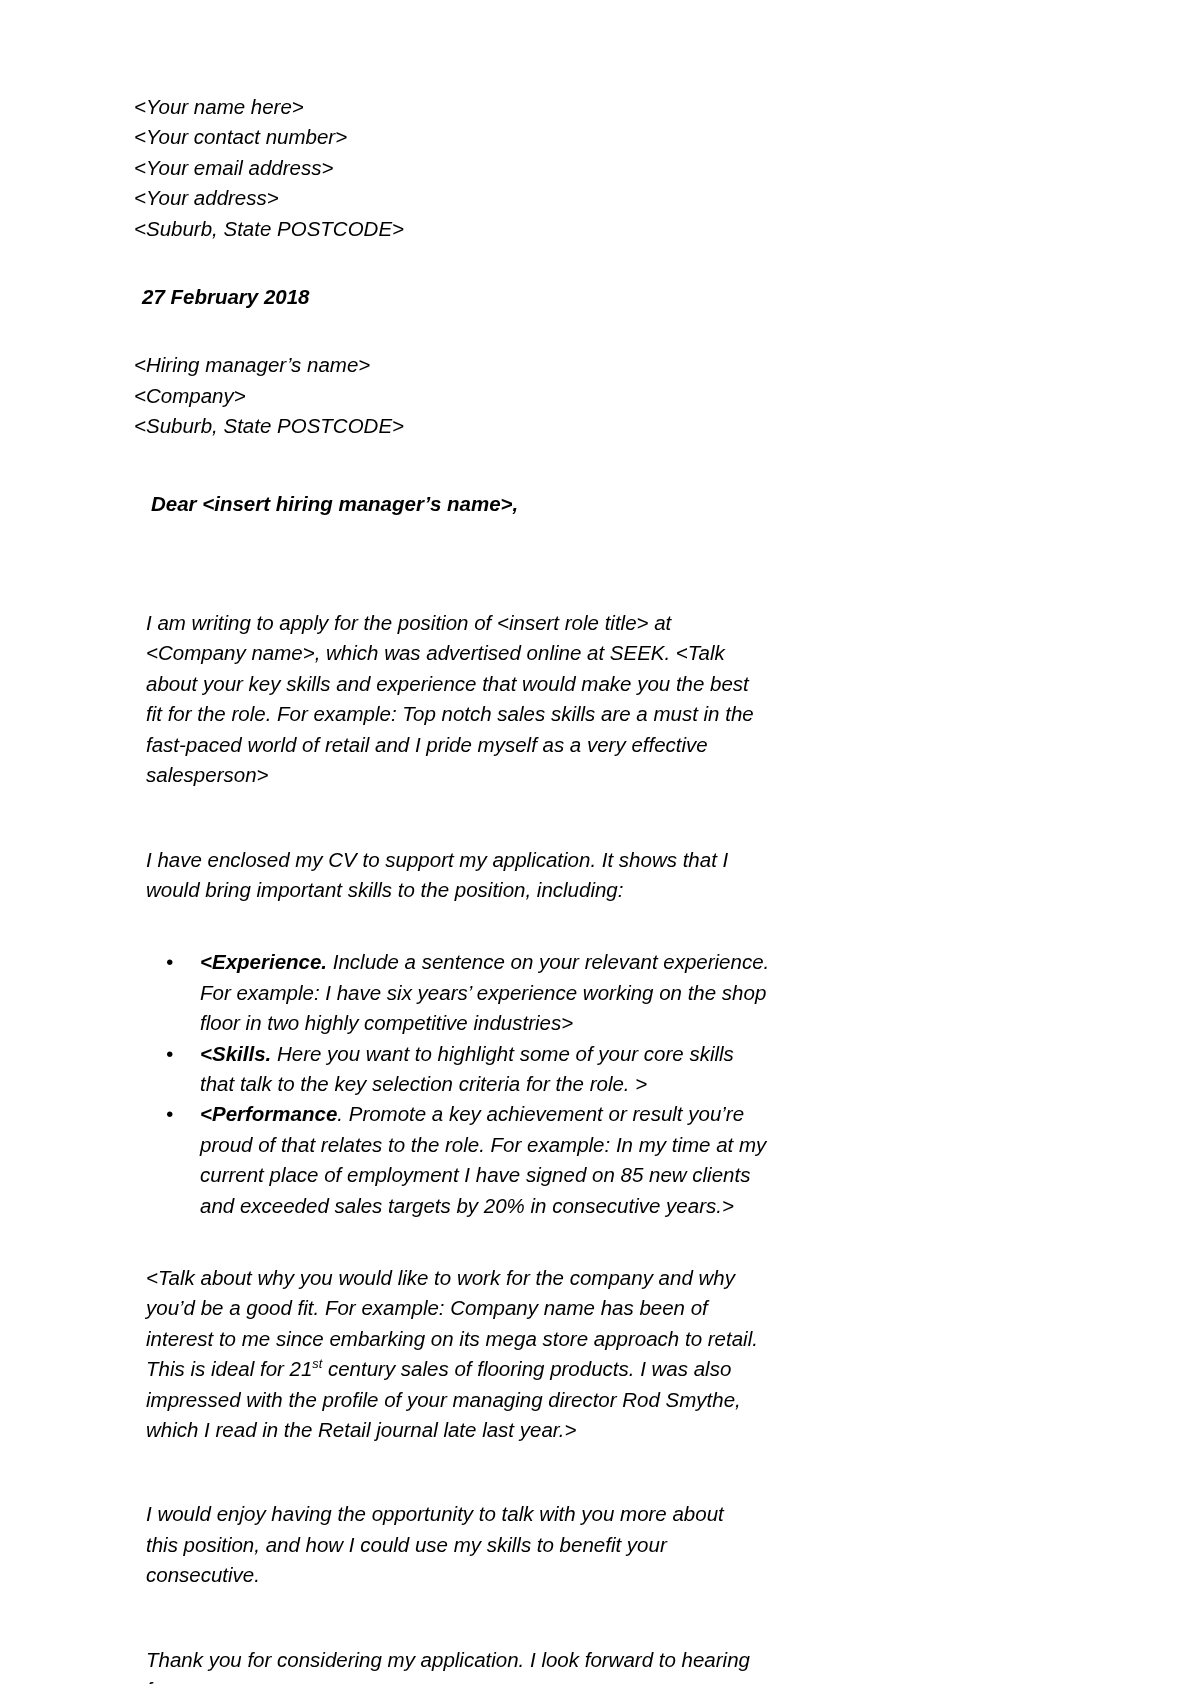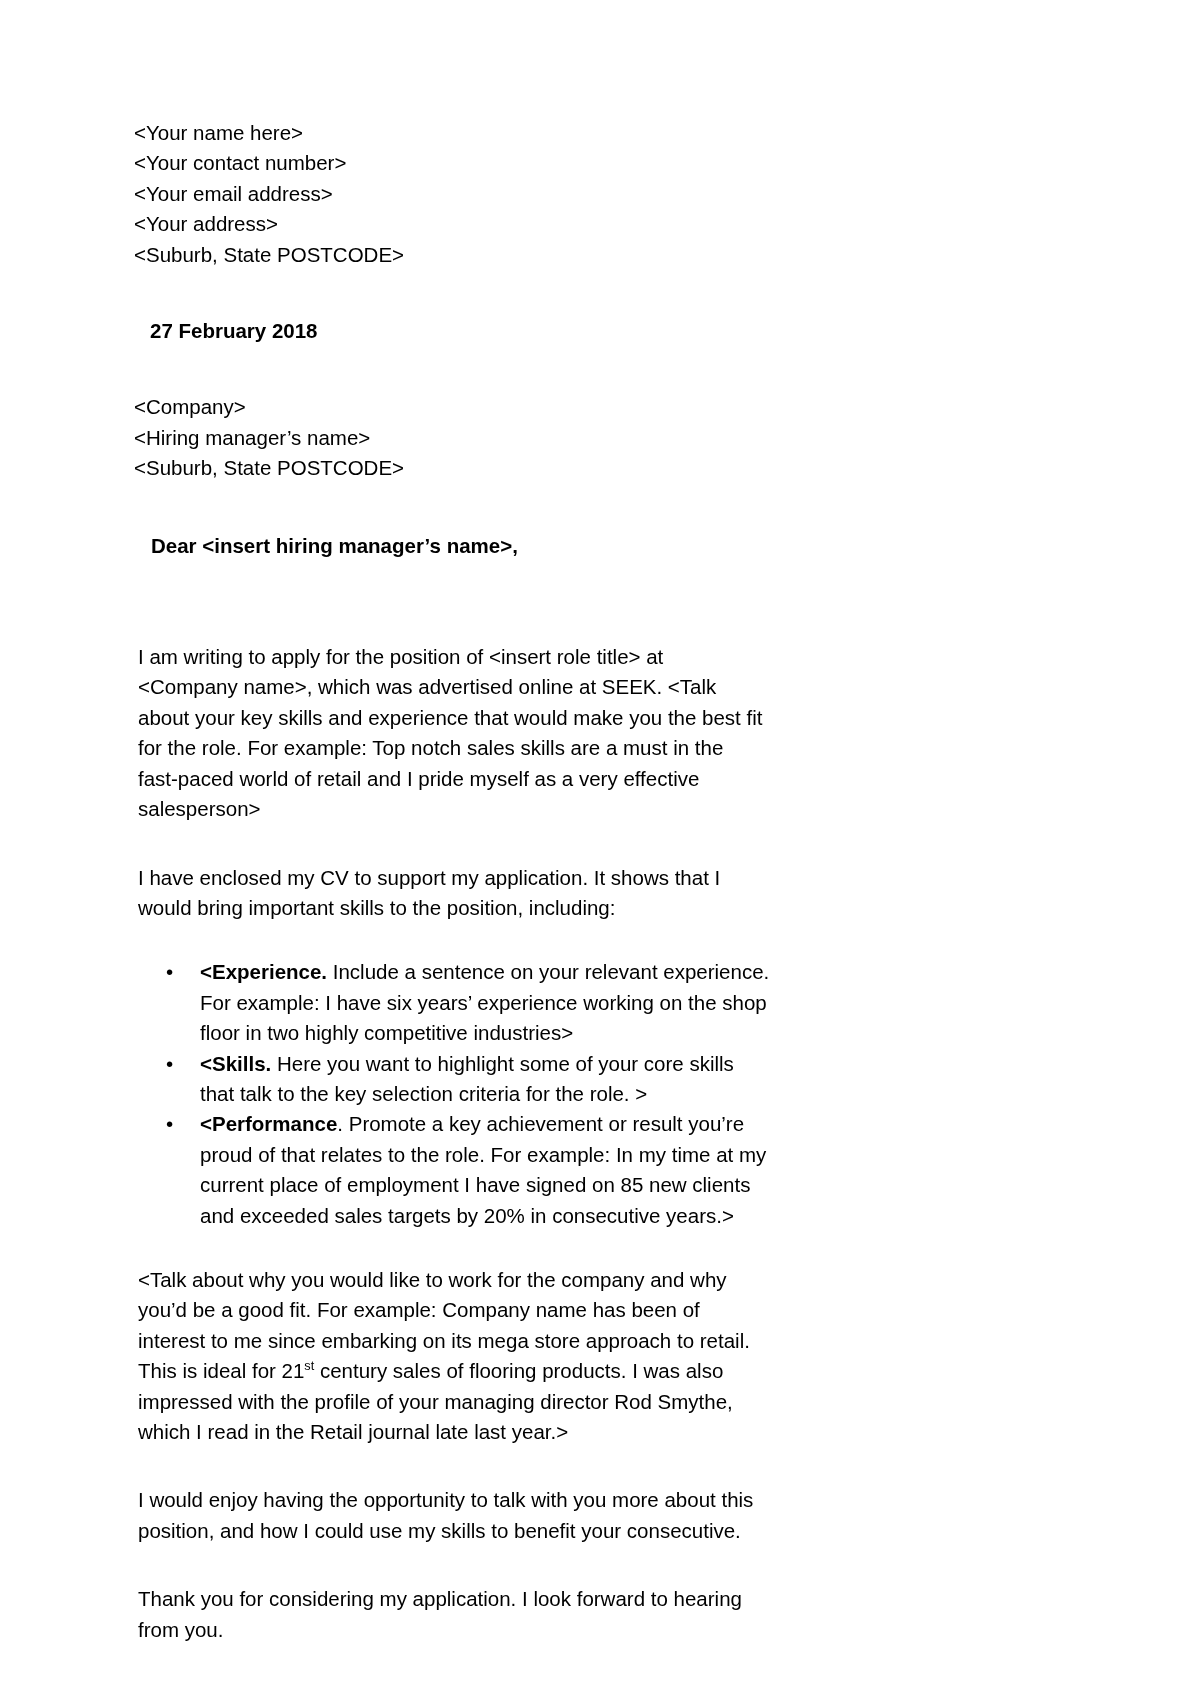--- a/index.html
+++ b/index.html
@@ -13,46 +13,47 @@
     font-family: "Liberation Sans", sans-serif;
     color: #000000;
     -webkit-font-smoothing: antialiased;
   }
   .page {
     position: relative;
     width: 966px;
     height: 1684px;
     background: #ffffff;
     box-sizing: border-box;
-    padding: 118px 196px 0 134px;
+    padding: 92px 196px 0 134px;
+    font-style: italic;
   }
   .doc-body {
     font-size: 20.5px;
     line-height: 30.4px;
   }
   .addr-block {
     margin: 0;
   }
   .addr-line {
     display: block;
     white-space: pre;
   }
   .gap-sm { height: 30px; }
   .gap-md { height: 30px; }
   .date-line {
     font-weight: bold;
-    margin: 16px;
+    margin: 8px;
   }
   .salutation,
   .subject-line {
     font-weight: bold;
     margin: 17px;
   }
   p.para {
-    margin: 4px;
+    margin: 12px;
     text-align: left;
   }
   ul.bullets {
     margin: 0;
     padding: 0;
     list-style: none;
   }
   ul.bullets li {
     position: relative;
     padding-left: 66px;
@@ -92,22 +93,22 @@
       <span class="addr-line">&lt;Suburb, State POSTCODE&gt;</span>
     </div>
 
     <div class="gap-sm"></div>
 
     <p class="date-line">27 February 2018</p>
 
     <div class="gap-sm"></div>
 
     <div class="addr-block">
+      <span class="addr-line">&lt;Hiring manager’s name&gt;</span>
       <span class="addr-line">&lt;Company&gt;</span>
-      <span class="addr-line">&lt;Hiring manager’s name&gt;</span>
       <span class="addr-line">&lt;Suburb, State POSTCODE&gt;</span>
     </div>
 
     <div class="gap-sm"></div>
 
     <p class="salutation">Dear &lt;insert hiring manager’s name&gt;,</p>
 
     <div class="gap-sm"></div>
 
 

